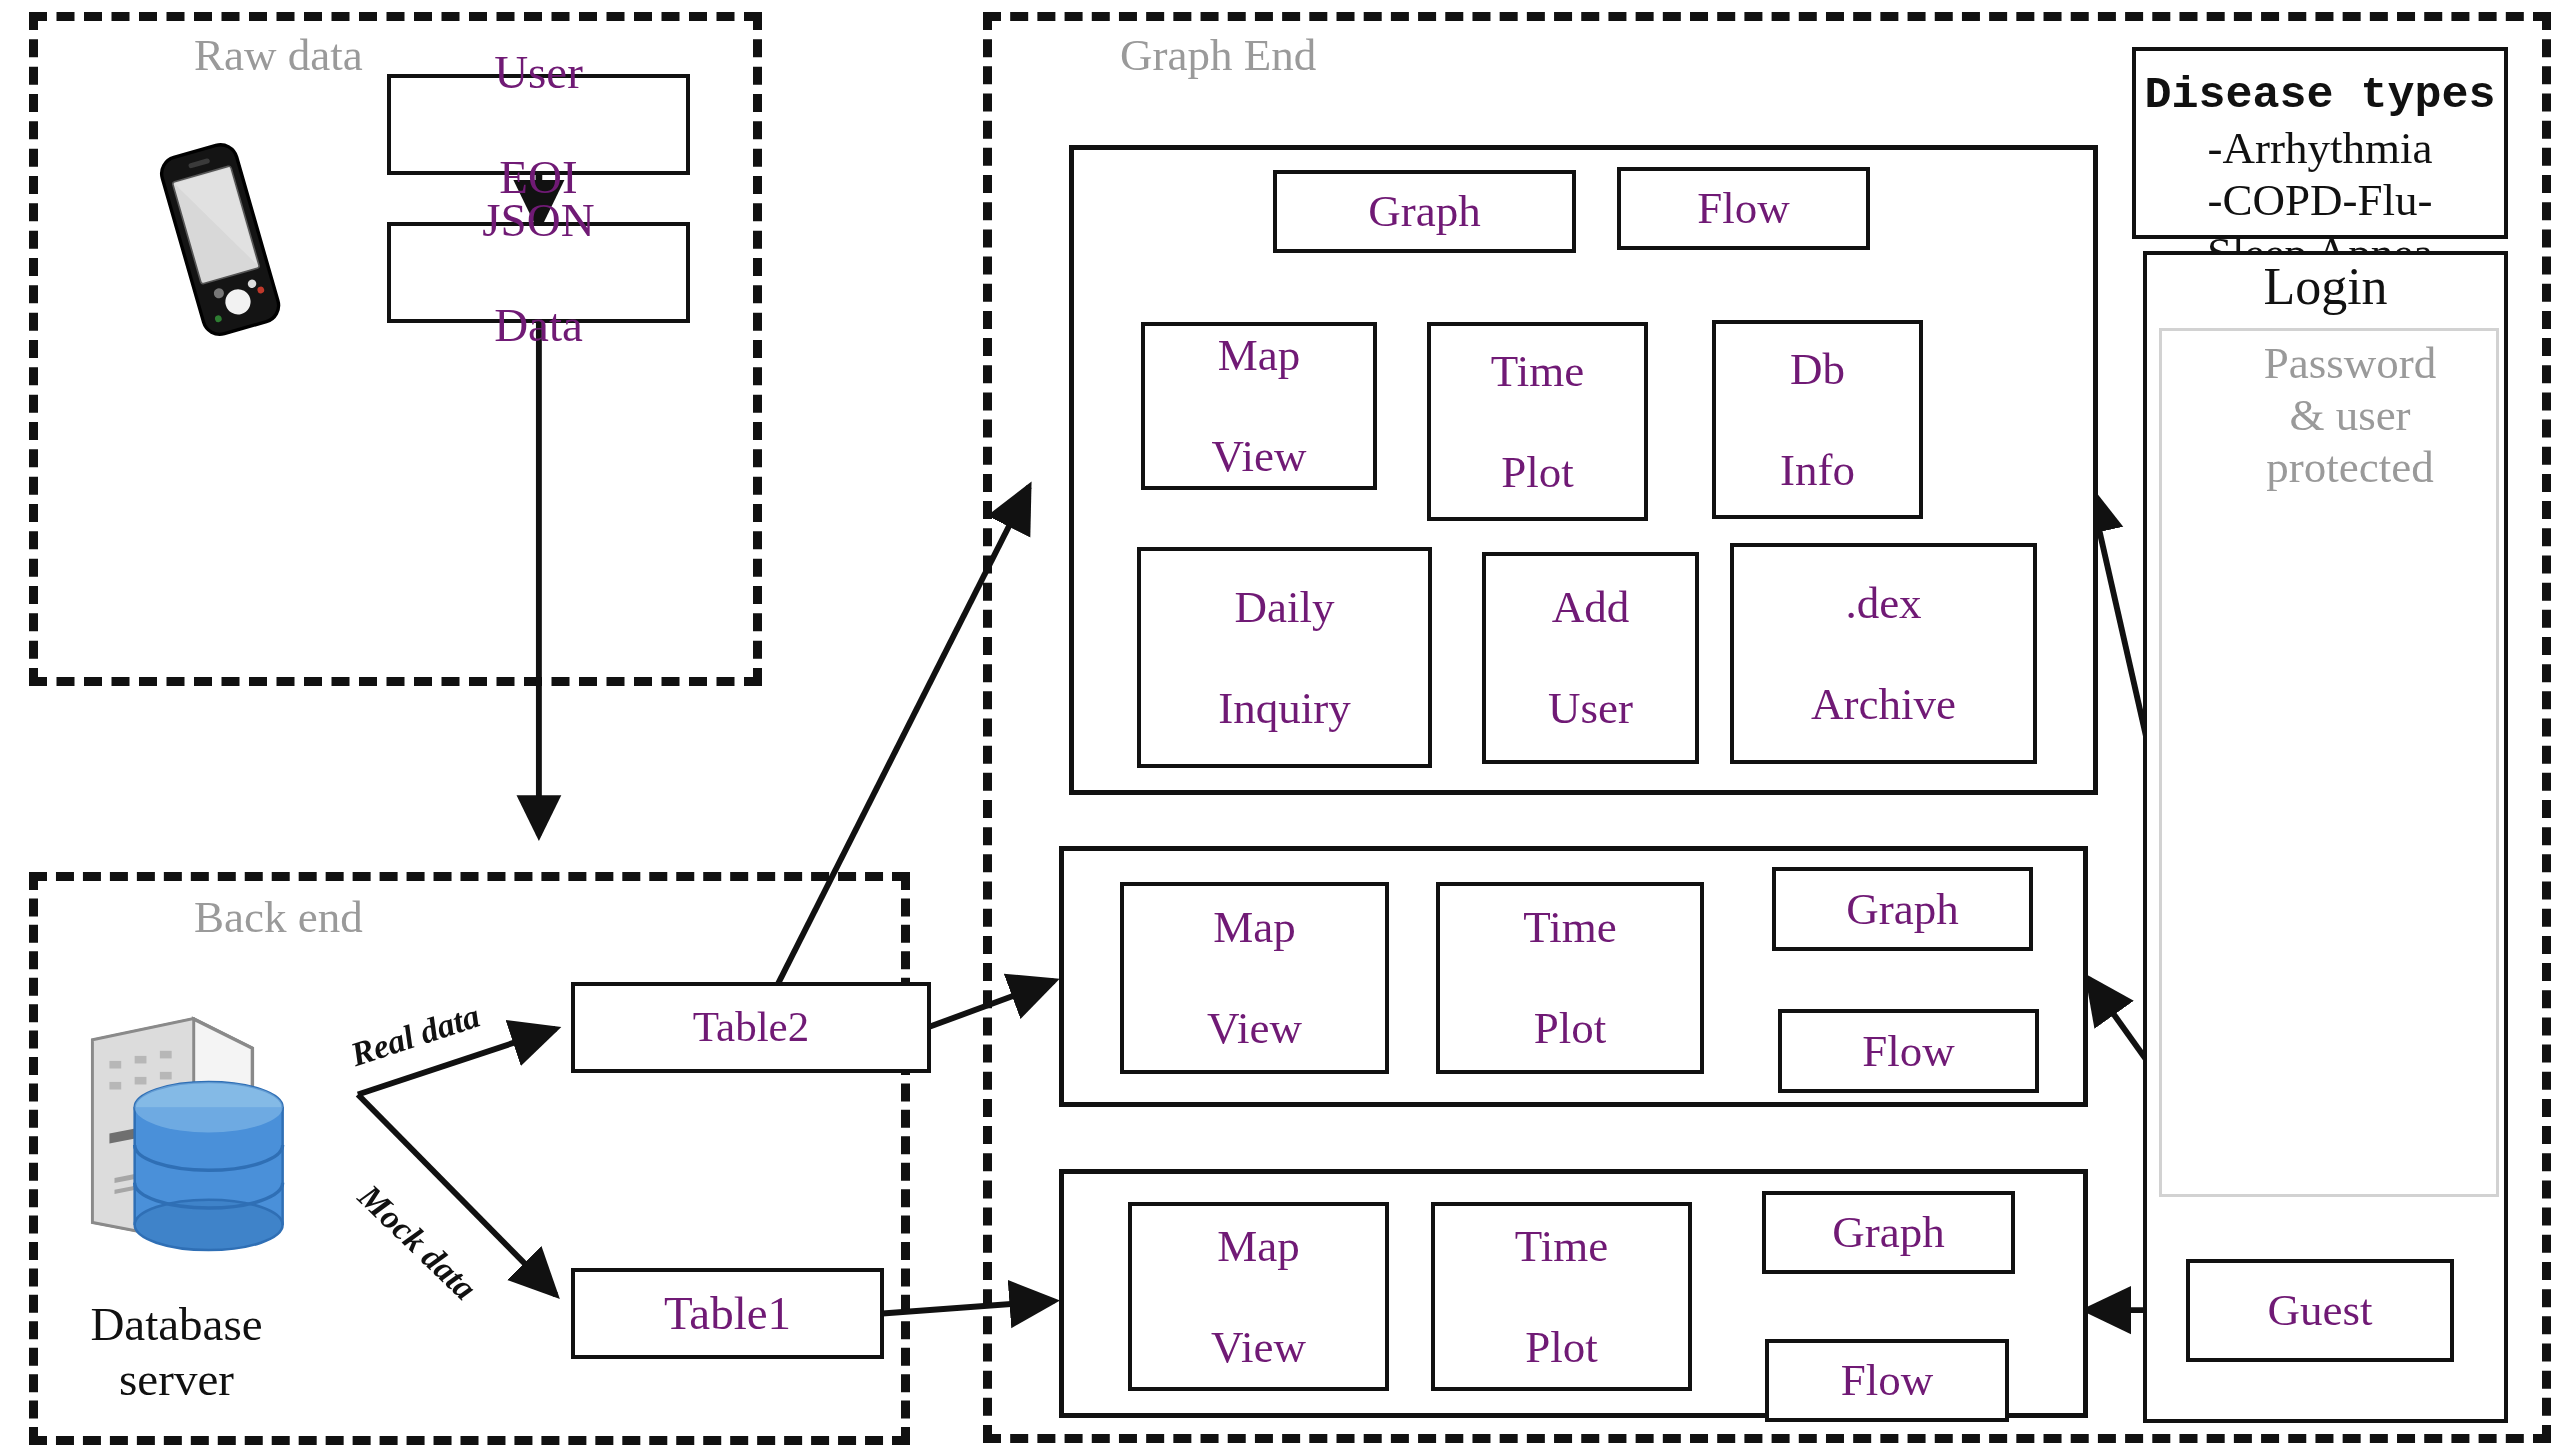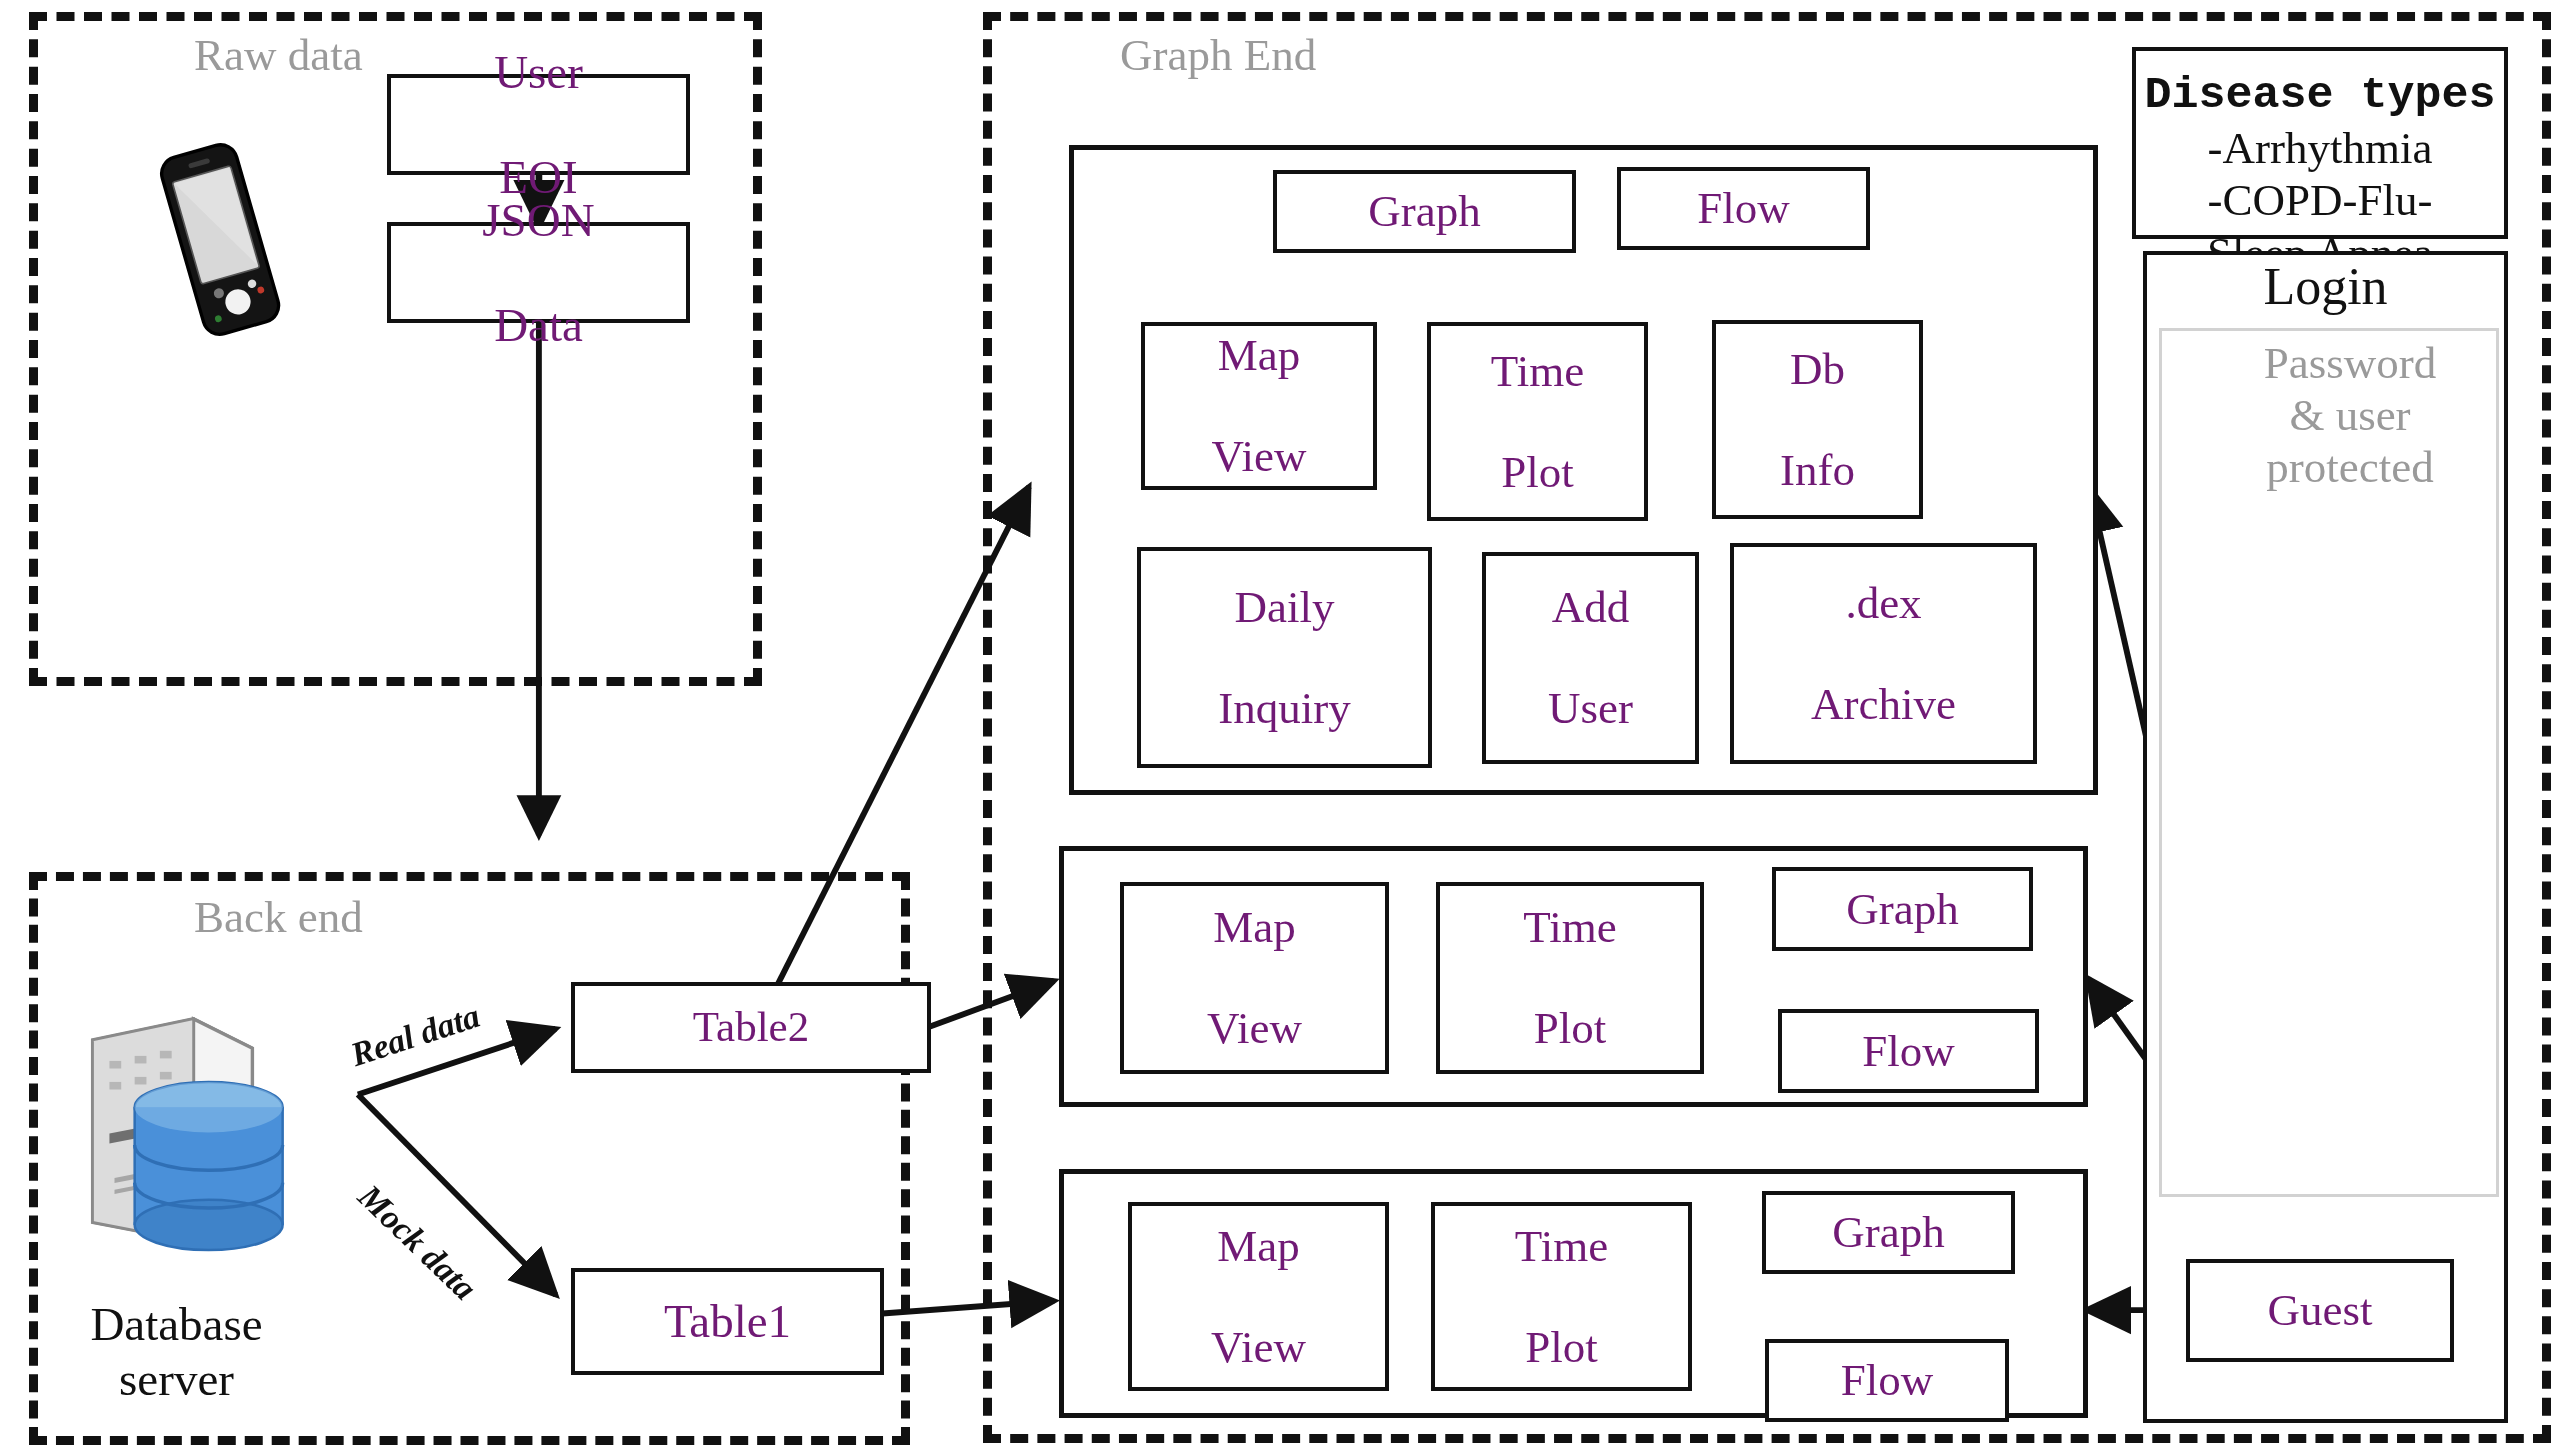--- a/index.html
+++ b/index.html
@@ -189,21 +189,21 @@
     <span>Database</span><br>
     <span>server</span>
   </div>
 
   <div class="edge-label" style="left:352px;top:1037px;transform:rotate(-18deg);">Real data</div>
   <div class="edge-label" style="left:364px;top:1172px;transform:rotate(44deg);">Mock data</div>
 
   <div class="node" style="left:571px;top:982px;width:360px;height:91px;font-size:43px;">
     <span>Table2</span>
   </div>
-  <div class="node" style="left:571px;top:1268px;width:313px;height:107px;font-size:47px;text-align:center;">
+  <div class="node" style="left:571px;top:1268px;width:313px;height:91px;font-size:47px;text-align:center;">
     <span>Table1</span>
   </div>
 
   <div class="panel" style="left:1069px;top:145px;width:1029px;height:650px;"></div>
 
   <div class="node" style="left:1273px;top:170px;width:303px;height:83px;font-size:45px;">
     <span>Graph</span>
   </div>
   <div class="node" style="left:1617px;top:167px;width:253px;height:83px;font-size:45px;">
     <span>Flow</span>

